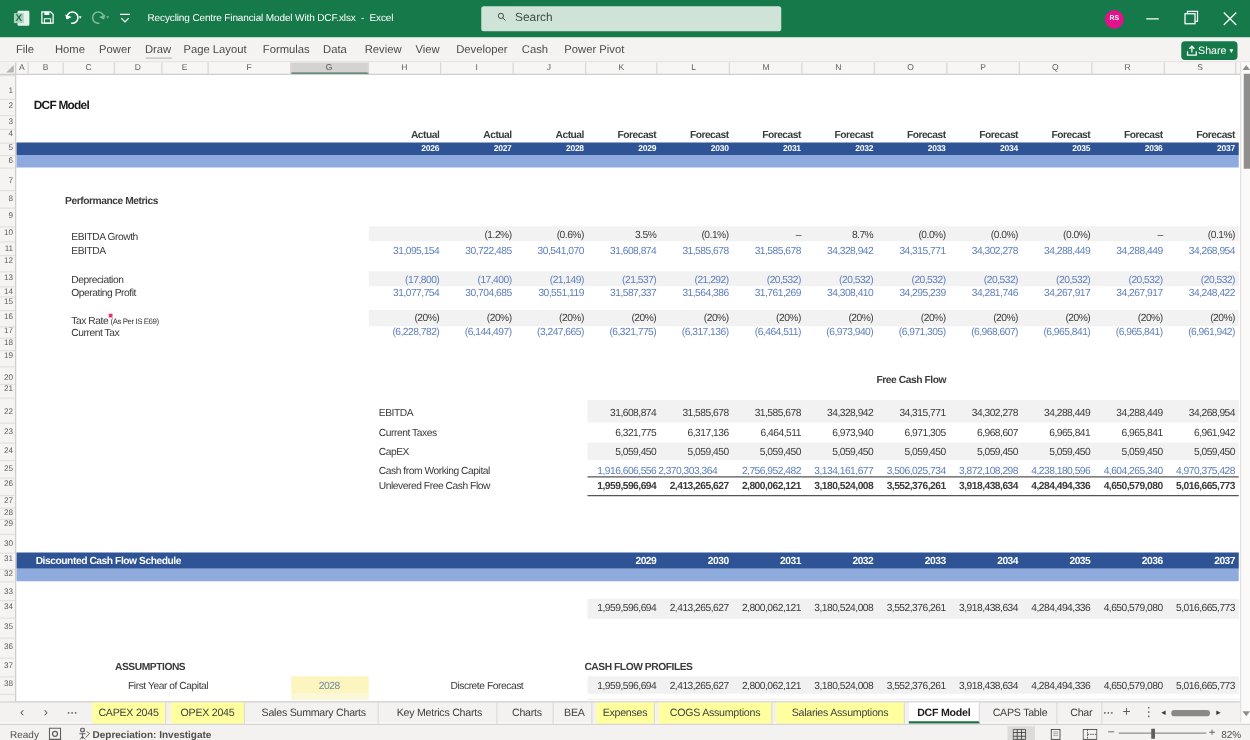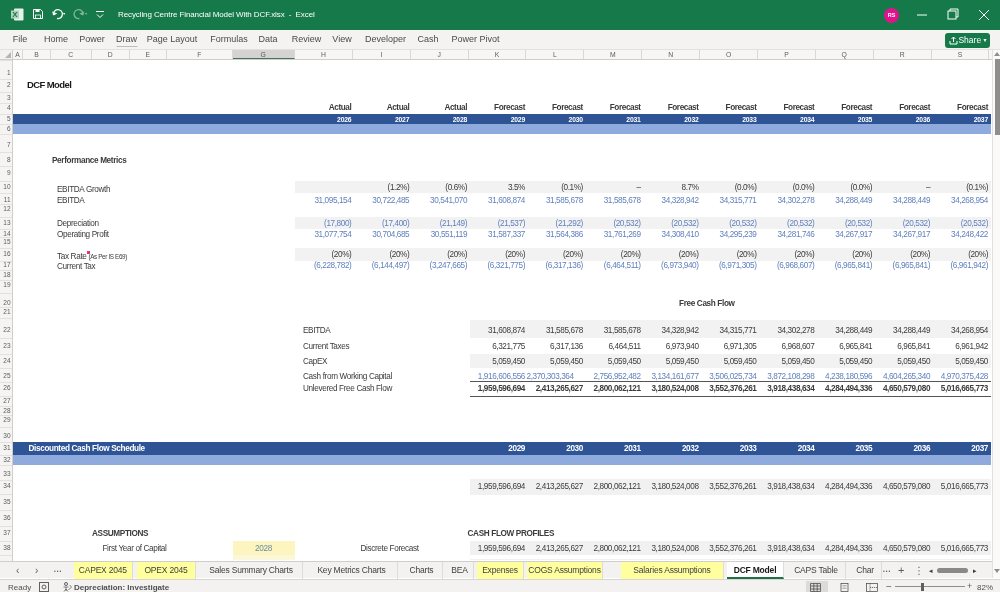--- a/index.html
+++ b/index.html
@@ -73,20 +73,27 @@
     <svg class="ticon" style="left:72px;top:8px;opacity:.45" width="16" height="13" viewBox="0 0 16 13">
         <path d="M11 7 A4.5 4.5 0 1 0 7.5 10.5" fill="none" stroke="#fff" stroke-width="1.3"></path>
         <path d="M12.5 3.5 L10.8 7.5 L7.2 5.5 Z" fill="#fff"></path>
         <path d="M13 5 l2.3 0 l-1.15 2 z" fill="#fff"></path>
       </svg>
     <svg class="ticon" style="left:95px;top:10px" width="10" height="10" viewBox="0 0 10 10">
         <path d="M1 1.5 h8" stroke="#fff" stroke-width="1"></path>
         <path d="M2 4.5 l3 3 l3-3" fill="none" stroke="#fff" stroke-width="1"></path>
       </svg>
     <div id="qtitle">Recycling Centre Financial Model With DCF.xlsx &nbsp;-&nbsp; Excel</div>
+    <div id="searchbox">
+        <svg class="mag" width="9" height="9" viewBox="0 0 9 9">
+          <circle cx="3.5" cy="3.5" r="2.7" fill="none" stroke="#3b4b41" stroke-width="1"></circle>
+          <path d="M5.7 5.7 L8.3 8.3" stroke="#3b4b41" stroke-width="1"></path>
+        </svg>
+        <span class="stx">Search</span>
+      </div>
     <div id="avatar">RS</div>
     <div class="winbtn" style="left:907px"><svg width="30" height="30">
           <path d="M10 15 h10" stroke="#fff" stroke-width="1"></path>
         </svg></div>
     <div class="winbtn" style="left:938px"><svg width="30" height="30">
           <rect x="10" y="11" width="8" height="8" fill="none" stroke="#fff" stroke-width="1"></rect>
           <path d="M12 11 v-2 h8 v8 h-2" fill="none" stroke="#fff" stroke-width="1"></path>
         </svg></div>
     <div class="winbtn" style="left:969px"><svg width="30" height="30">
           <path d="M10 10 l10 10 M20 10 l-10 10" stroke="#fff" stroke-width="1"></path>
@@ -257,21 +264,21 @@
         <div class="c yr" style="left:873.7px;top:115.3px;width:56.4px">2036</div>
         <div class="c yr" style="left:931.6px;top:115.3px;width:56.4px">2037</div>
         <div class="t b" style="left:52.0px;top:156.0px">Performance Metrics</div>
         <div class="t " style="left:57.0px;top:185.3px">EBITDA Growth</div>
         <div class="t " style="left:57.0px;top:196.0px">EBITDA</div>
         <div class="t " style="left:57.0px;top:218.5px">Depreciation</div>
         <div class="t " style="left:57.0px;top:229.8px">Operating Profit</div>
         <div class="t " style="left:57.0px;top:251.7px">Tax Rate <span class="sm">(As Per IS E69)</span></div>
         <div style="position:absolute;left:87px;top:250.5px;width:2.5px;height:3px;background:#e8336d"></div>
         <div class="t " style="left:57.0px;top:262.3px">Current Tax</div>
-        <div class="t b" style="left:679px;top:298.5px;width:100px;">Free Cash Flow</div>
+        <div class="t b" style="left:679px;top:298.5px;width:100px;text-align:center">Free Cash Flow</div>
         <div class="t " style="left:303.0px;top:325.8px">EBITDA</div>
         <div class="t " style="left:303.0px;top:341.8px">Current Taxes</div>
         <div class="t " style="left:303.0px;top:356.8px">CapEX</div>
         <div class="t " style="left:303.0px;top:372.0px">Cash from Working Capital</div>
         <div class="t " style="left:303.0px;top:384.0px">Unlevered Free Cash Flow</div>
         <div class="t b" style="left:92.0px;top:529.0px">ASSUMPTIONS</div>
         <div class="t b" style="left:467.5px;top:529.0px">CASH FLOW PROFILES</div>
         <div class="t" style="left:97px;top:543.5px;width:75px;text-align:center">First Year of Capital</div>
         <div class="t" style="left:232.5px;top:543.5px;width:62px;text-align:center;color:#6b8ba4">2028</div>
         <div class="t" style="left:352px;top:543.5px;width:75px;text-align:center">Discrete Forecast</div>
@@ -430,21 +437,21 @@
       <div class="snav" style="left:16px">‹</div>
       <div class="snav" style="left:35px">›</div>
       <div class="snav dots" style="left:54px">•••</div>
       <div class="stab yel" style="left:74px;width:58.599999999999994px">CAPEX 2045</div>
       <div class="stab yel" style="left:137px;width:59px">OPEX 2045</div>
       <div class="stab " style="left:200px;width:103px">Sales Summary Charts</div>
       <div class="stab " style="left:306px;width:92px">Key Metrics Charts</div>
       <div class="stab " style="left:401px;width:42px">Charts</div>
       <div class="stab " style="left:446px;width:28px">BEA</div>
       <div class="stab yel" style="left:477px;width:47px">Expenses</div>
-      <div class="stab yel" style="left:527px;width:76px">COGS Assumptions</div>
+      <div class="stab yel" style="left:527px;width:91px">COGS Assumptions</div>
       <div class="stab yel" style="left:621px;width:103px">Salaries Assumptions</div>
       <div class="stab act" style="left:727px;width:57px">DCF Model</div>
       <div class="stab " style="left:787px;width:59px">CAPS Table</div>
       <div class="stab " style="left:849px;width:33px">Char</div>
       <div class="snav dots" style="left:883px">•••</div>
       <div class="snav plus" style="left:898px">+</div>
       <div class="snav" style="left:914px">⋮</div>
     <div class="snav" style="left:929px;font-size:7px;color:#3a3a3a">◂</div>
     <div style="position:absolute;left:937px;top:6.5px;width:31px;height:5px;background:#8a8988;border-radius:2.5px"></div>
     <div class="snav" style="left:973px;font-size:7px;color:#3a3a3a">▸</div>

